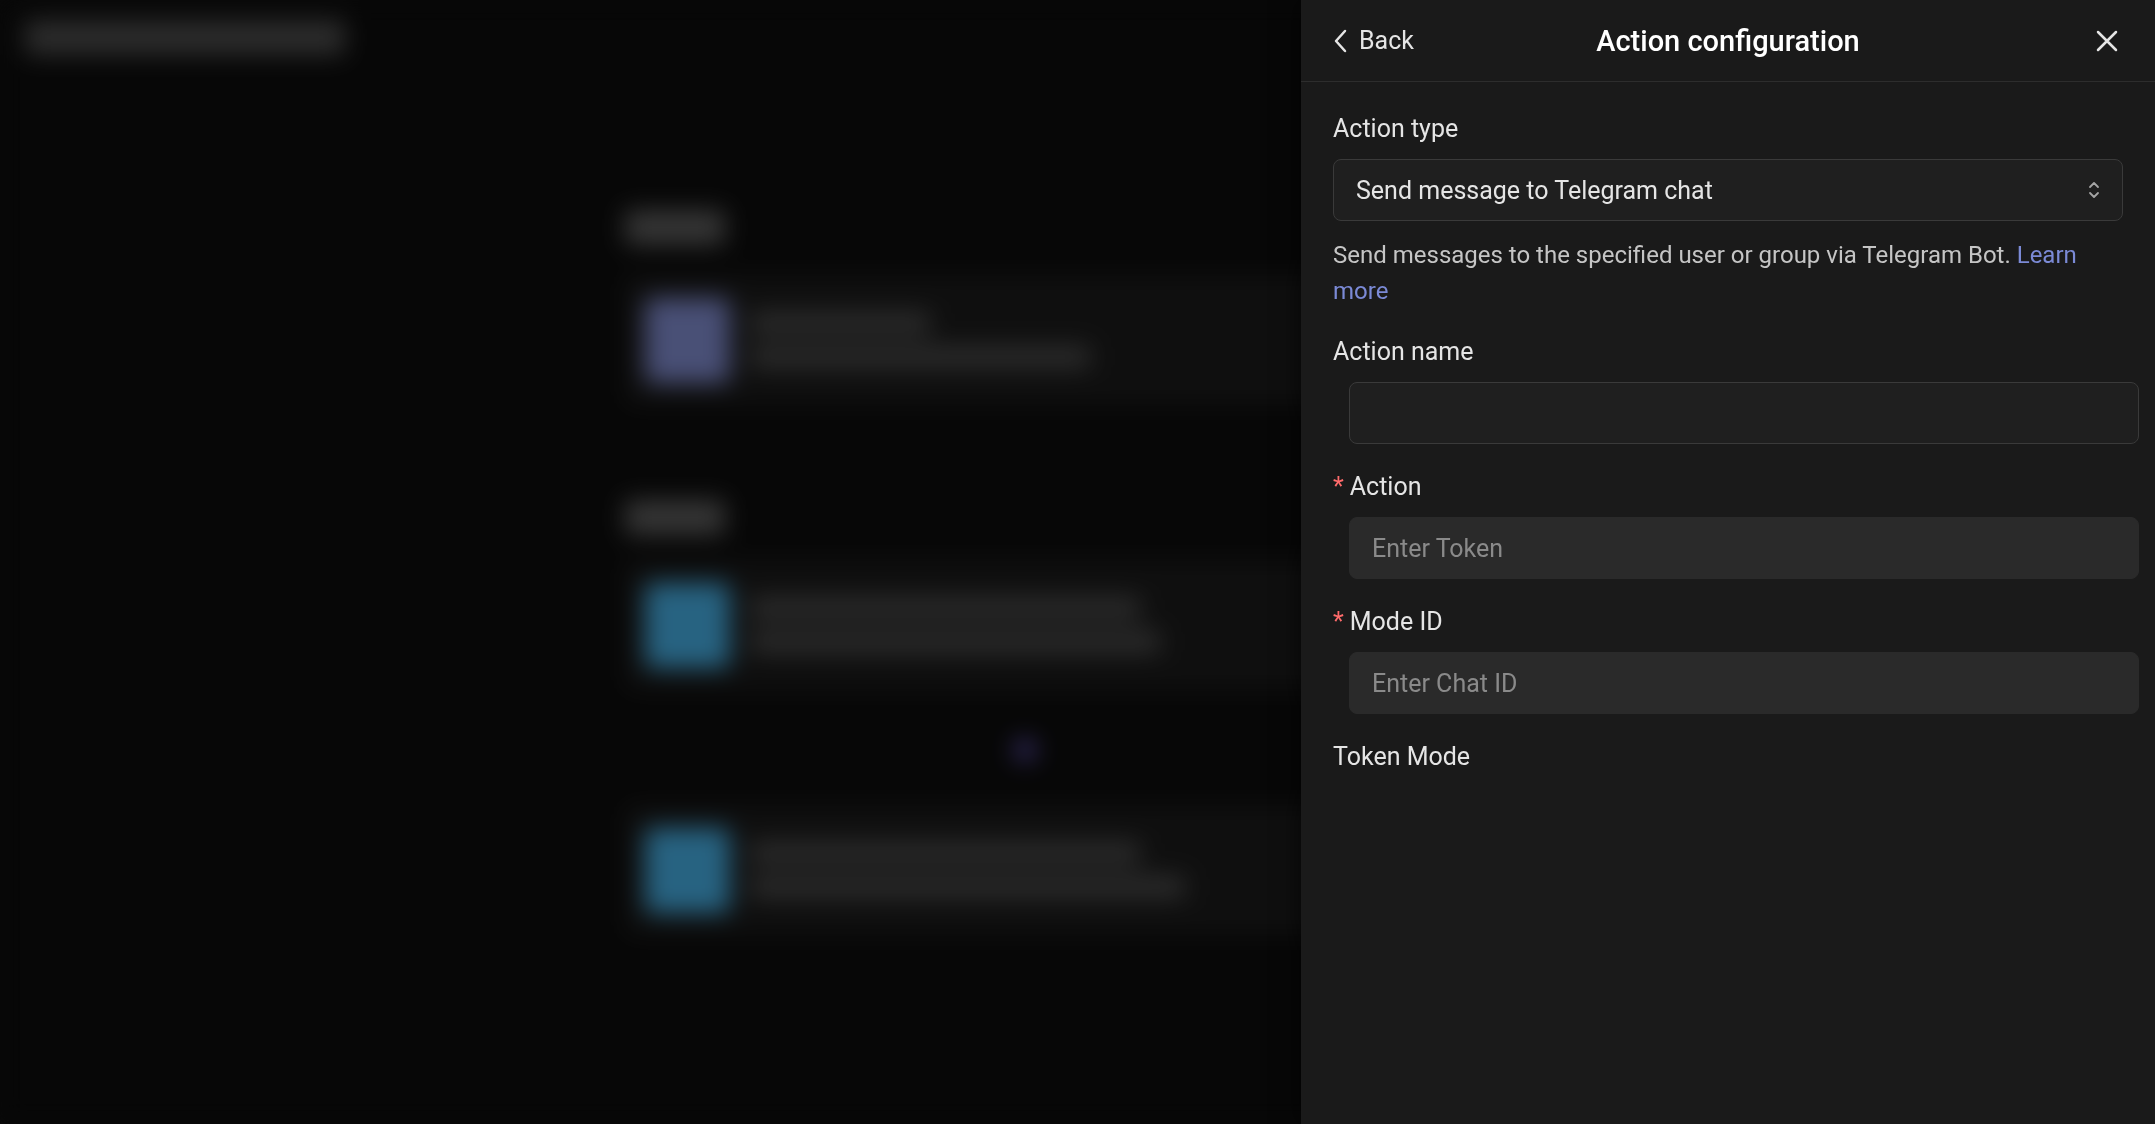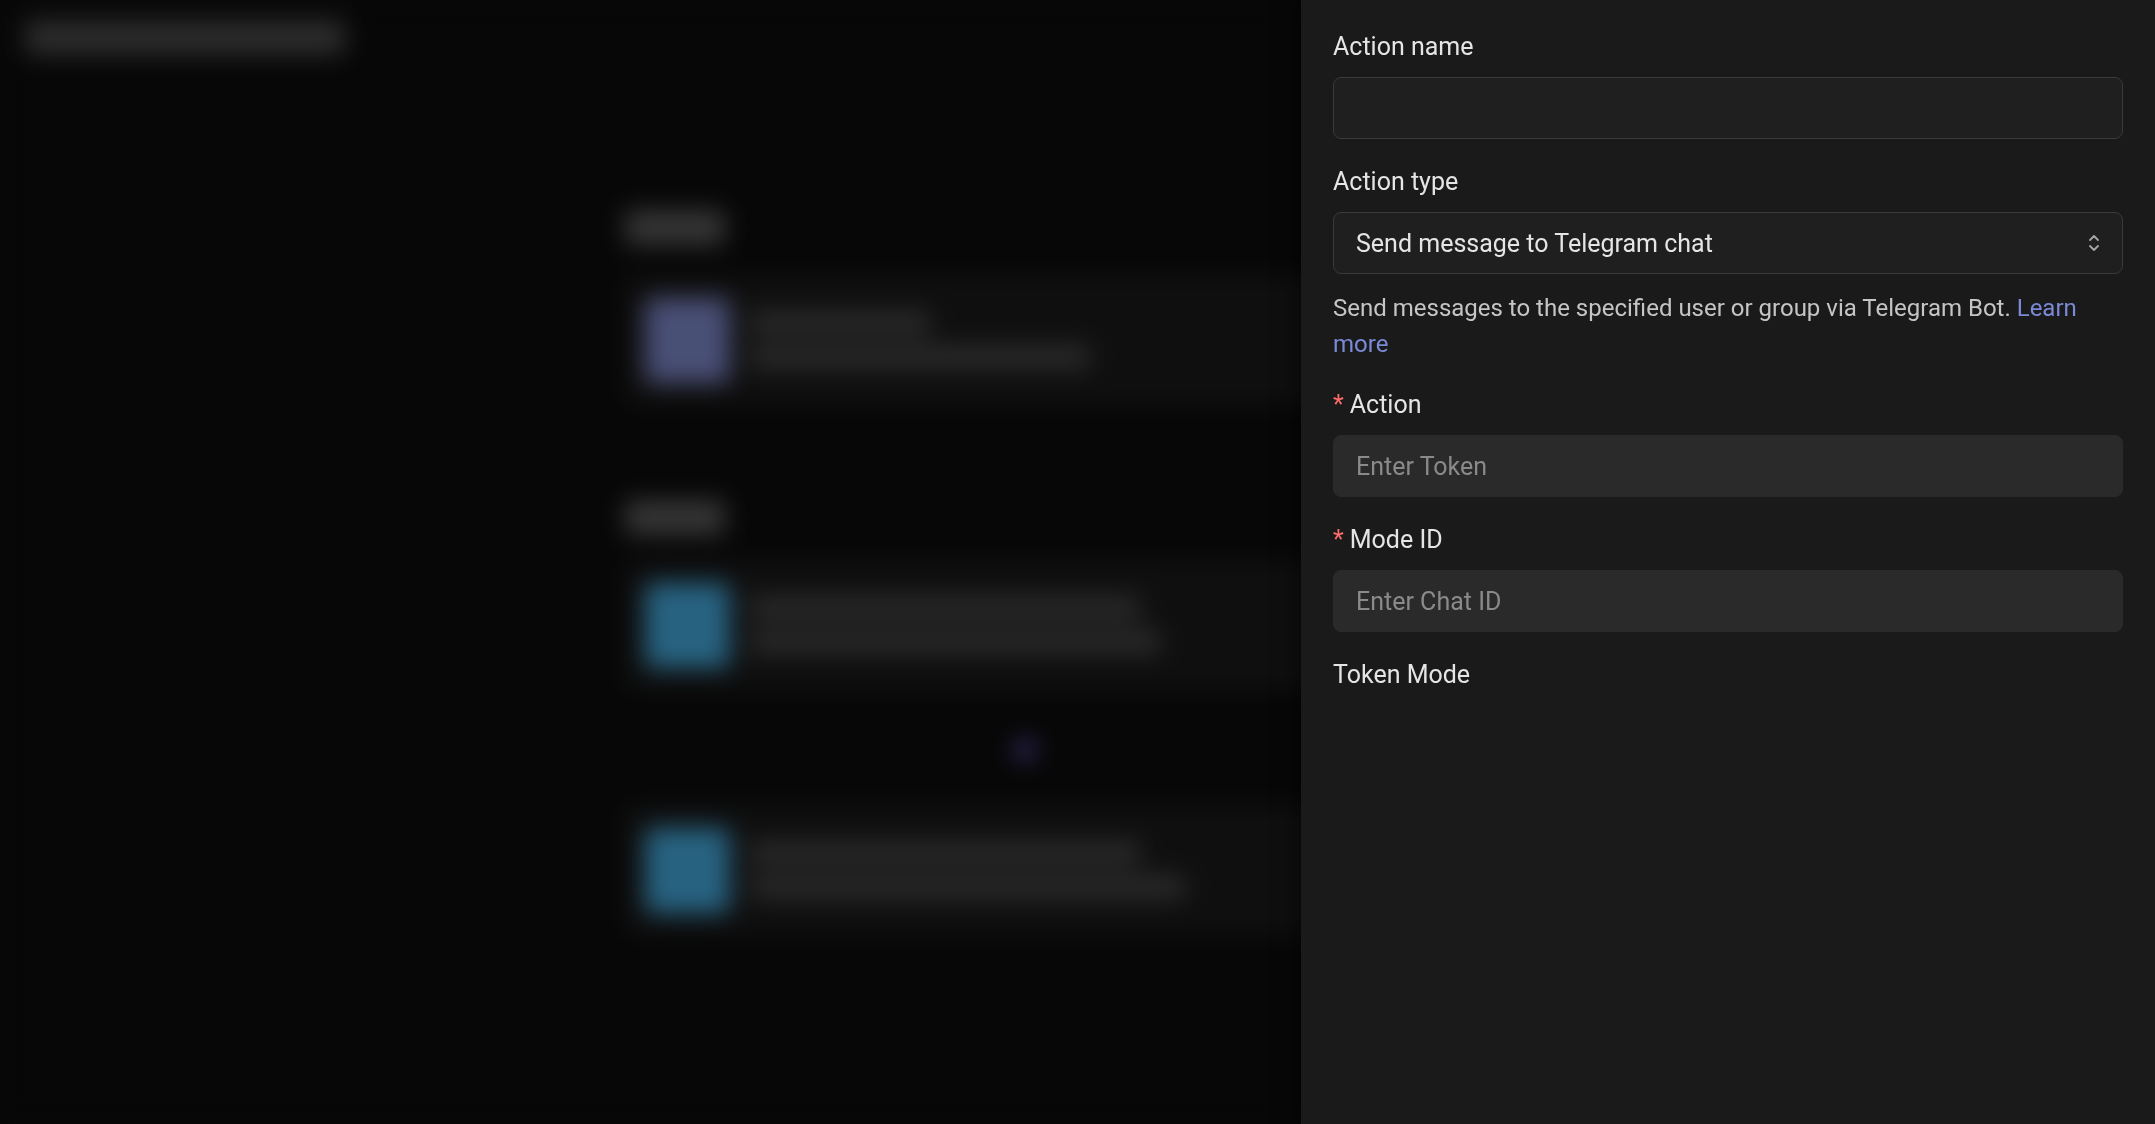--- a/index.html
+++ b/index.html
@@ -171,20 +171,21 @@
     .text-input {
       width: 100%;
       height: 62px;
       background: #1f1f1f;
       border: 1px solid #3a3a3a;
       border-radius: 8px;
       padding: 0 22px;
       color: #e5e5e5;
       font-size: 25px;
       font-family: inherit;
+      margin-left: 16px;
     }
     
     .text-input.filled {
       background: #2a2a2a;
       border: 1px solid #2a2a2a;
     }
     
     .text-input::placeholder {
       color: #8a8a8a;
     }
@@ -278,47 +279,67 @@
       <div class="bg-line" style="width: 390px;"></div>
       <div class="bg-line" style="width: 435px;"></div>
     </div>
   </div>
 </div>
 
 <div class="overlay"></div>
 
 <div class="panel">
 
+  <div class="panel-header">
+    <div class="back-group">
+      <span>
+        <svg width="14" height="24" viewBox="0 0 14 24" fill="none">
+          <path d="M12 2 L3 12 L12 22" stroke="#e5e5e5" stroke-width="2.5" stroke-linecap="round" stroke-linejoin="round"></path>
+        </svg>
+      </span>
+      <span>Back</span>
+    </div>
+
+    <div class="panel-title">Action configuration</div>
+
+    <div class="close-btn">
+      <span>
+        <svg width="24" height="24" viewBox="0 0 24 24" fill="none">
+          <path d="M3 3 L21 21 M21 3 L3 21" stroke="#e5e5e5" stroke-width="2.5" stroke-linecap="round"></path>
+        </svg>
+      </span>
+    </div>
+  </div>
 
   <div class="panel-body">
-
-    <div class="form-group">
-      <label class="form-label">Action name</label>
-      <input type="text" class="text-input" value="" style="">
-    </div>
 
     <div class="form-group">
       <label class="form-label">Action type</label>
       <div class="select-wrapper">
         <div class="select-input">
           <span>Send message to Telegram chat</span>
         </div>
         <span class="select-arrows">
           <svg width="14" height="20" viewBox="0 0 14 20" fill="none">
             <path d="M3 7 L7 3 L11 7" stroke="#a5a5a5" stroke-width="1.8" stroke-linecap="round" stroke-linejoin="round"></path>
             <path d="M3 13 L7 17 L11 13" stroke="#a5a5a5" stroke-width="1.8" stroke-linecap="round" stroke-linejoin="round"></path>
           </svg>
         </span>
       </div>
       <div class="description">
         <span>Send messages to the specified user or group via Telegram Bot. </span><a href="#">Learn more</a>
       </div>
     </div>
 
     <div class="form-group">
+      <label class="form-label">Action name</label>
+      <input type="text" class="text-input" value="" style="">
+    </div>
+
+    <div class="form-group">
       <label class="form-label">
         <span class="required">*</span><span>Action</span>
       </label>
       <input type="text" class="text-input filled" placeholder="Enter Token" style="">
     </div>
 
     <div class="form-group">
       <label class="form-label">
         <span class="required">*</span><span>Mode ID</span>
       </label>

